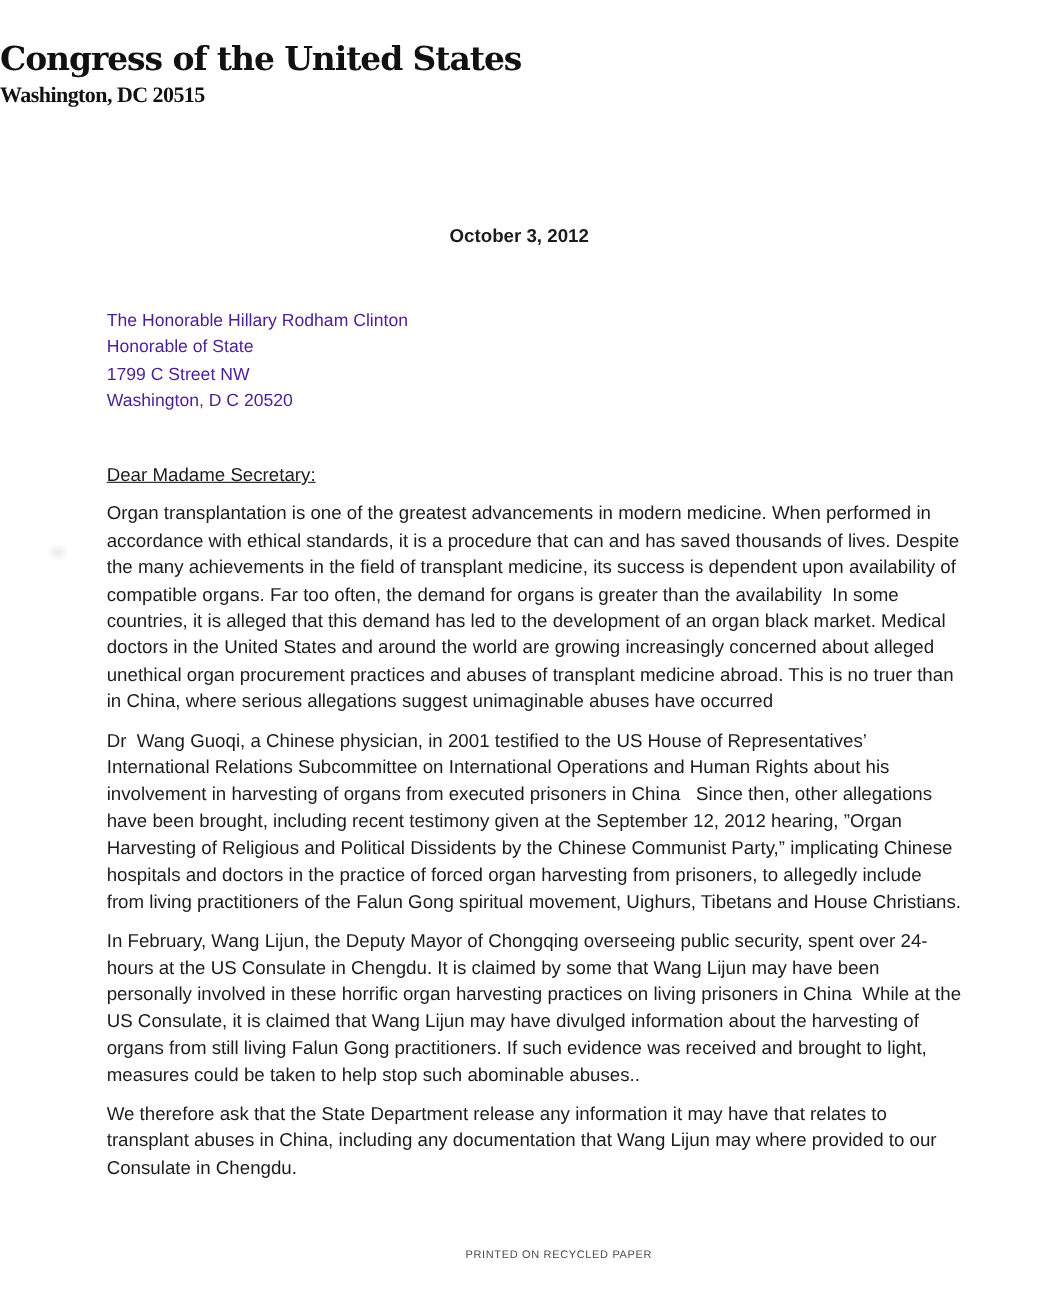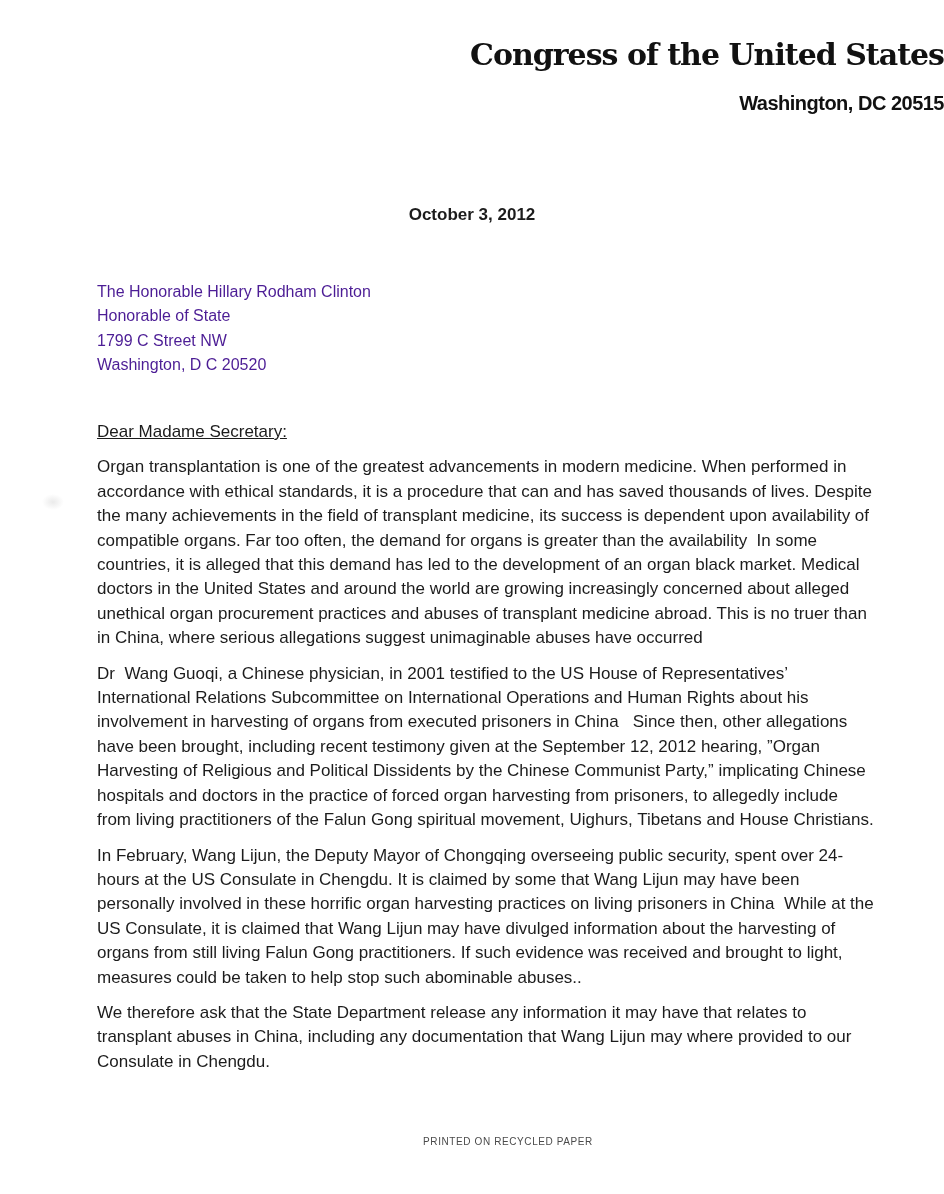--- a/index.html
+++ b/index.html
@@ -15,38 +15,38 @@
     font-family: "Liberation Sans", sans-serif;
     color: #1c1c1c;
     overflow: hidden;
   }
   
   .letterhead {
     position: absolute;
     top: 38px;
     left: 0;
     width: 100%;
-    text-align: right;
+    text-align: left;
   }
   .lh-title {
     font-family: "DejaVu Serif", serif;
     font-weight: 700;
     font-size: 30px;
     letter-spacing: -1px;
     color: #111111;
     line-height: 34px;
   }
   .lh-subtitle {
-    font-family: Liberation Sans, sans-serif;
+    font-family: Liberation Serif, serif;
     font-weight: 700;
     font-size: 20px;
     letter-spacing: -0.5px;
     color: #111111;
     line-height: 26px;
-    margin-top: 18px;
+    margin-top: 2px;
   }
   
   .date-line {
     position: absolute;
     top: 203px;
     left: 0;
     width: 100%;
     text-align: center;
     font-size: 17px;
     line-height: 24px;

